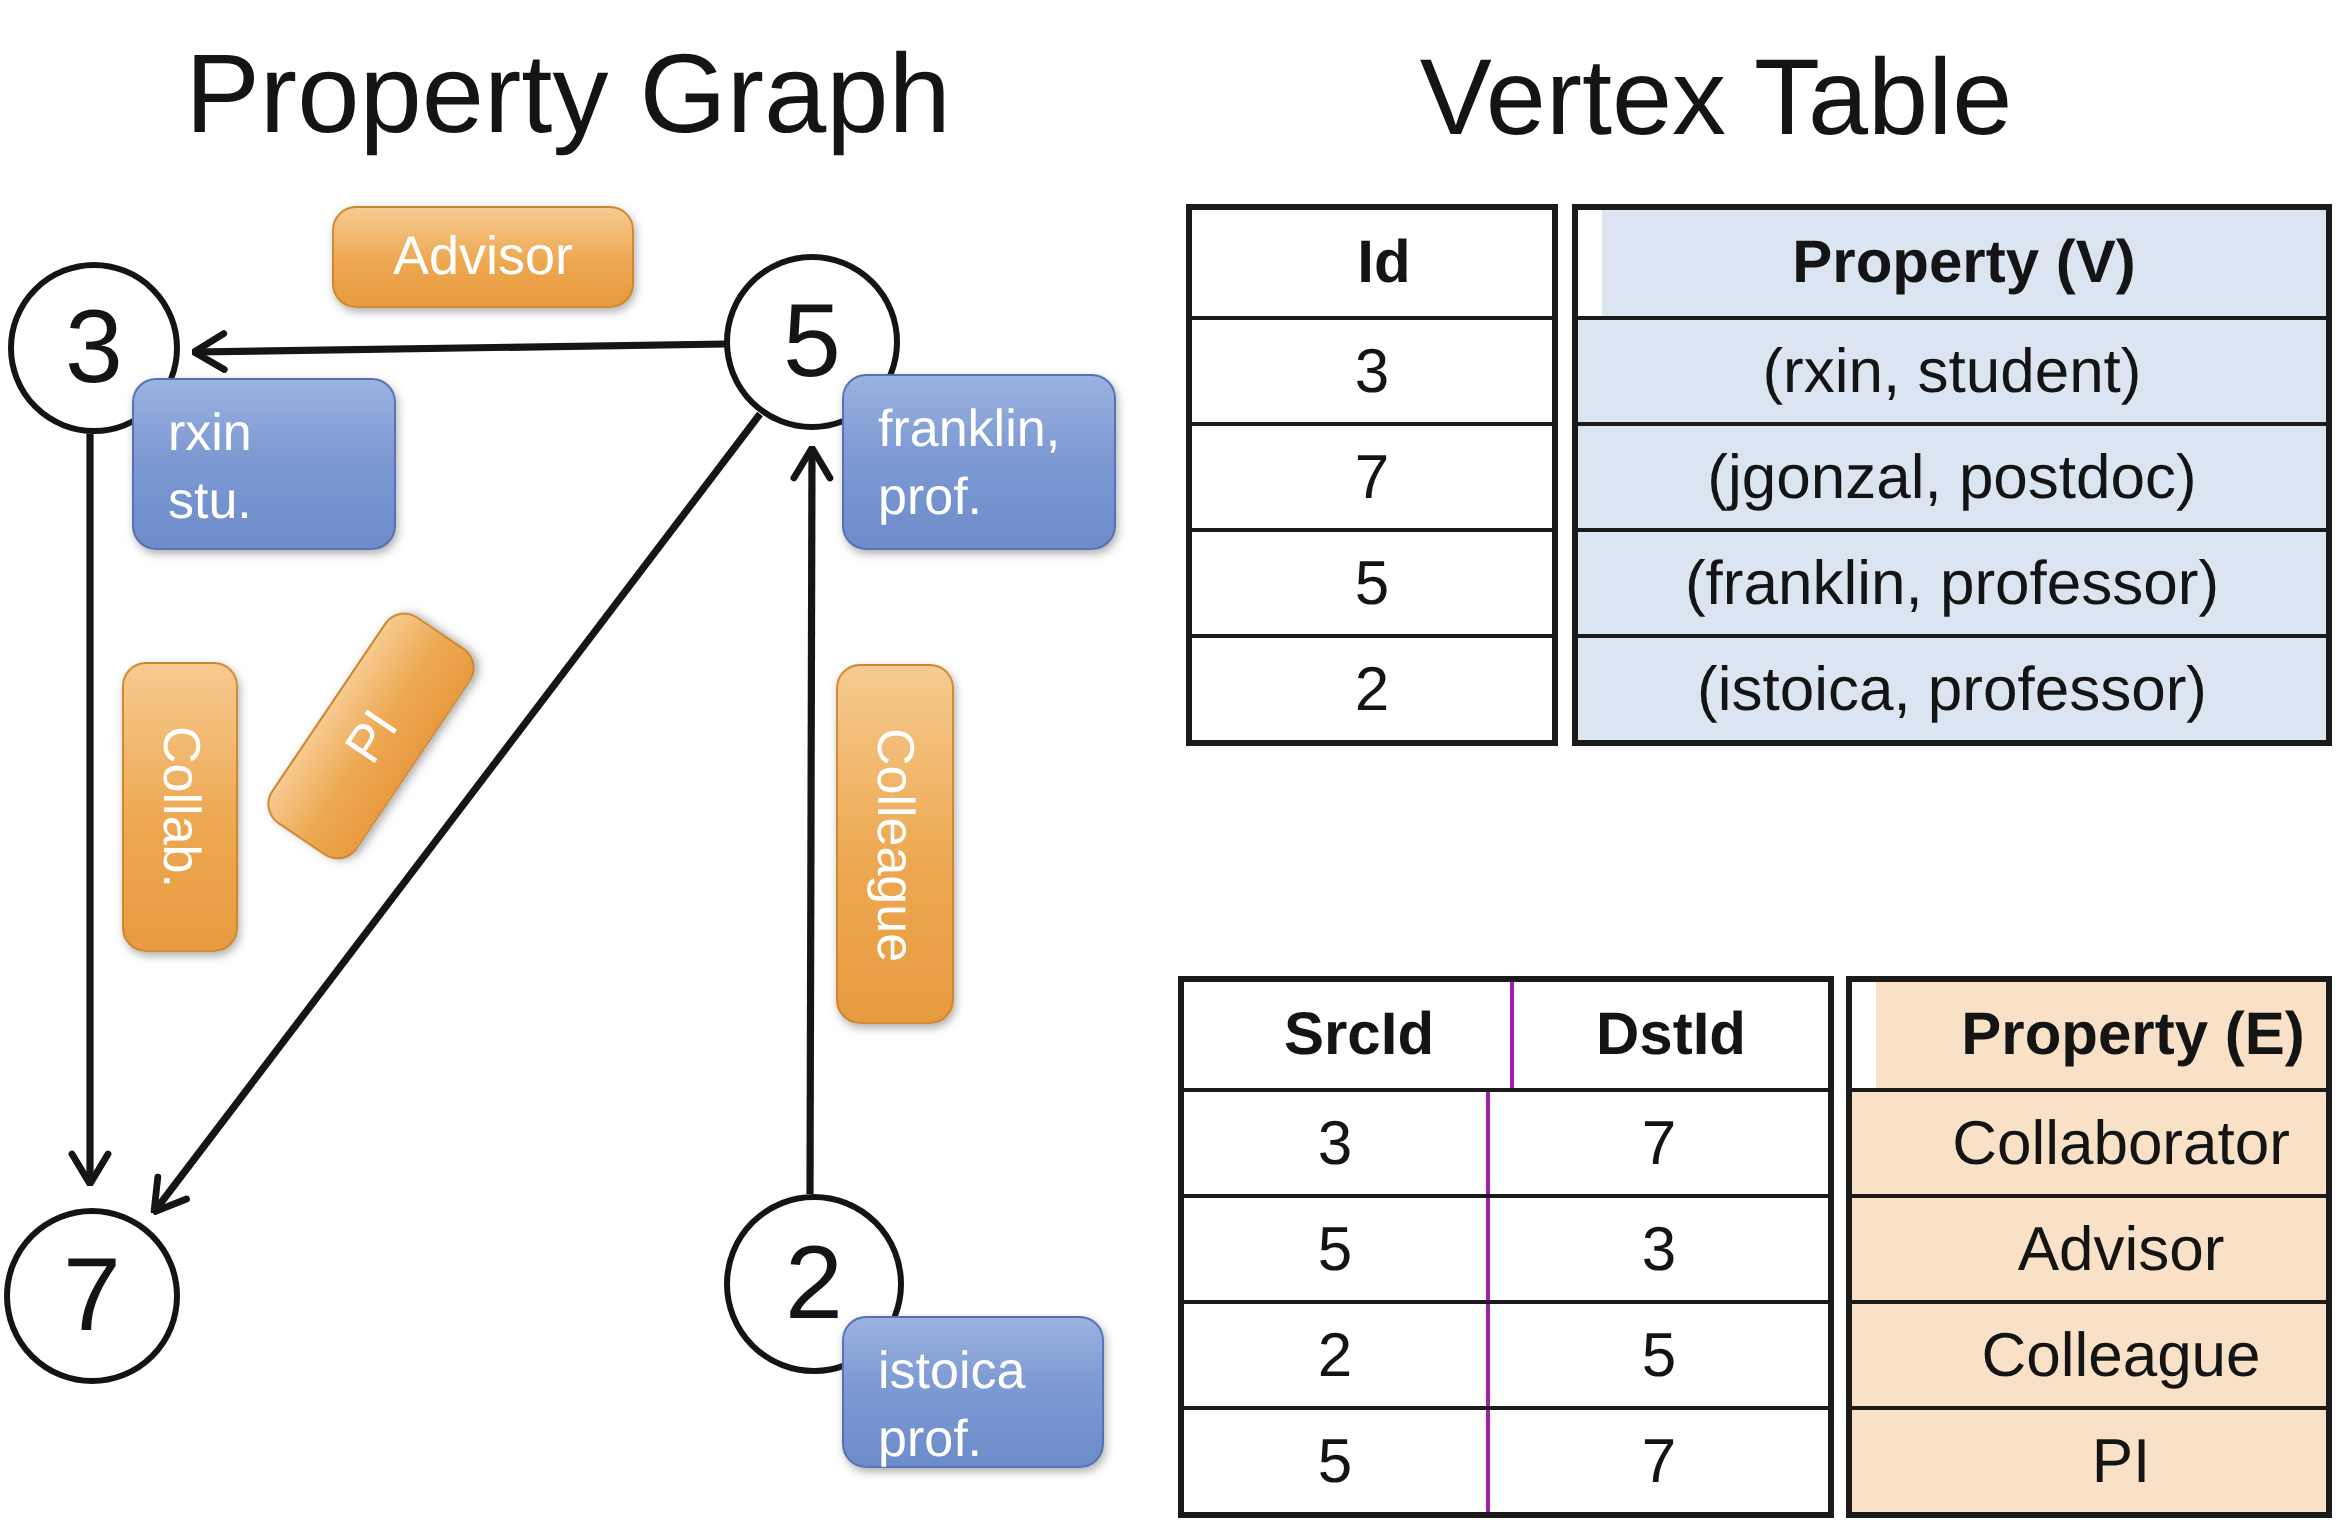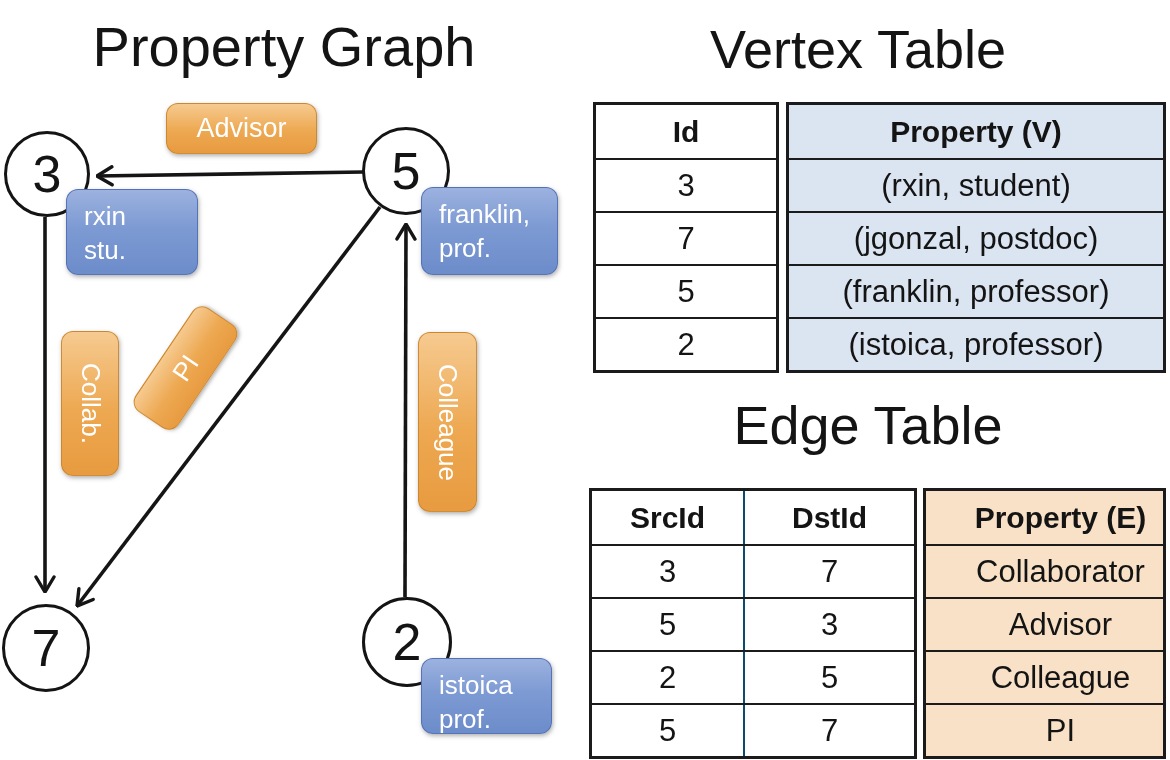--- a/index.html
+++ b/index.html
@@ -40,40 +40,39 @@
     color:#ffffff;font-size:26px;line-height:1.32;
     padding:9px 0 0 17px;z-index:4;
   }
 
   
   .tblock{
     border:3px solid #1b1b1b;background:#fff;display:grid;
     grid-template-rows:repeat(5,1fr);z-index:2;
   }
   .trow{display:grid;border-top:2px solid #1b1b1b;}
-  .trow:first-child{border-top:none;}
+  .trow:first-child{border-top:none;margin-left:12px;}
   .tcell{
     display:flex;align-items:center;justify-content:center;
-    font-size:31px;color:#141414;white-space:nowrap;border-left:2px solid #0c4a6e;
+    font-size:31px;color:#141414;white-space:nowrap;border-left:2px solid #a21caf;
   }
   .tcell:first-child{border-left:none;}
   .th{font-weight:700;font-size:30px;}
   .fill-blue .tcell{background:#DBE5F1;}
   .fill-tan .tcell{background:#F8E1C6;padding-left:32px;}
 
   svg line{stroke:#151515;stroke-width:3.6px;}
 </style>
 </head>
 <body>
 
 <div id="stage">
 
   <div class="abs big-title" style="left:0;top:14px;width:568px;font-size:56px;">Property Graph</div>
   <div class="abs big-title" style="left:573px;top:18px;width:570px;">Vertex Table</div>
-  <div class="abs big-title" style="left:588px;top:394px;width:560px;">Edge Table</div>
 
   <svg class="abs" width="1170" height="760" style="left:0;top:0;z-index:1">
     <defs>
       <marker id="ah" viewBox="-19 -11 20 22" markerWidth="20" markerHeight="22" refX="0" refY="0" orient="auto" markerUnits="userSpaceOnUse">
         <path d="M-15,-9 L0,0 L-15,9" fill="none" stroke="#151515" stroke-width="3.4" stroke-linecap="round"></path>
       </marker>
     </defs>
     <line x1="363" y1="172" x2="97" y2="176" marker-end="url(#ah)"></line>
     <line x1="45" y1="217" x2="45" y2="592" marker-end="url(#ah)"></line>
     <line x1="380" y1="207" x2="77" y2="606" marker-end="url(#ah)"></line>

